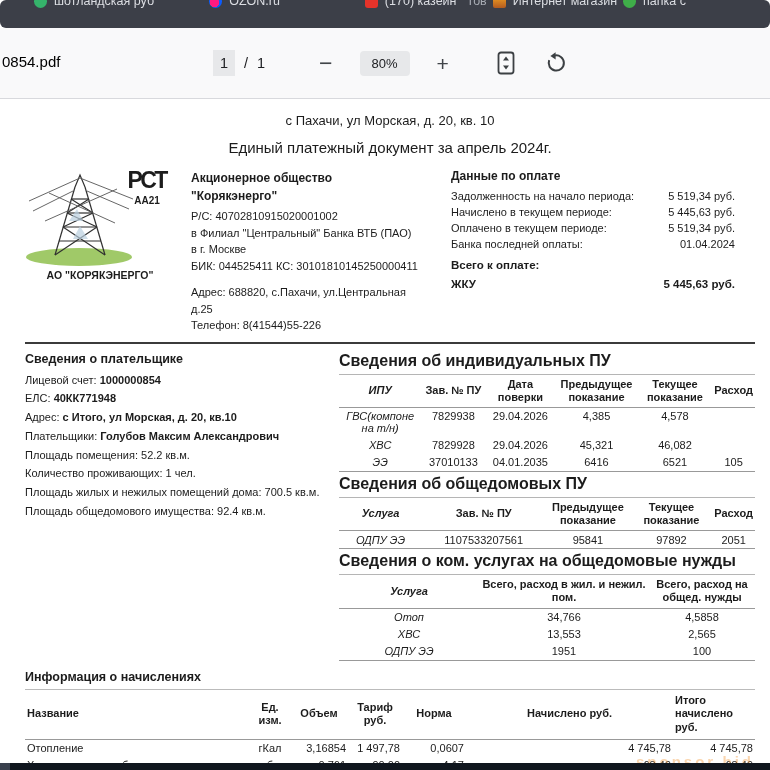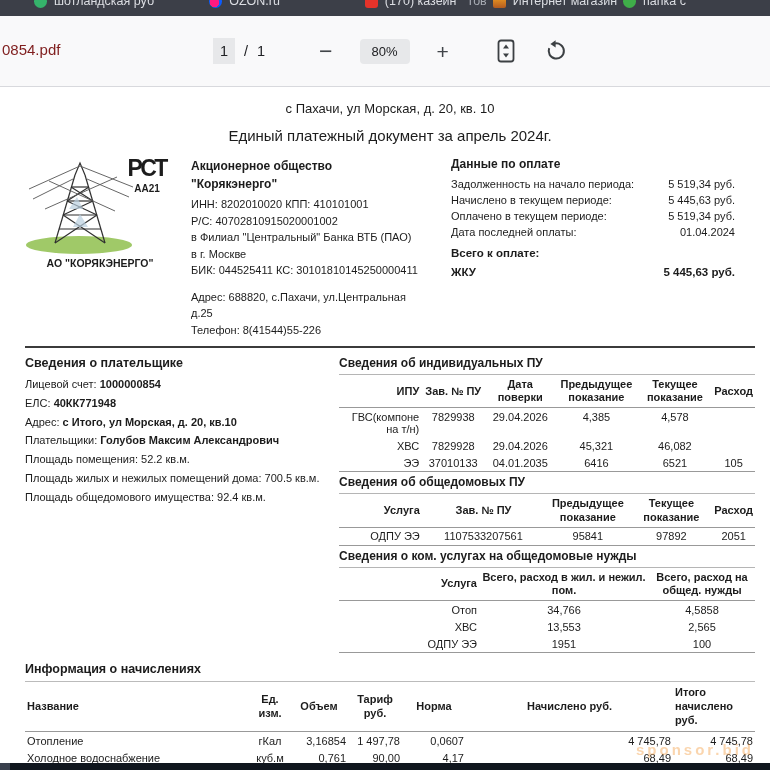--- a/index.html
+++ b/index.html
@@ -2,34 +2,34 @@
 <html><head>
 <meta charset="utf-8">
 <style>
   * { box-sizing: border-box; }
   html,body { margin:0; padding:0; }
   body {
     width:770px; height:770px; position:relative; overflow:hidden;
     background:#fff; font-family:"Liberation Sans", sans-serif; color:#1c1c1c;
   }
   
-  .bookmarks-bar { height:16px; background:#3c3f48; overflow:hidden; }
+  .bookmarks-bar { height:28px; background:#3c3f48; overflow:hidden;border-radius:6px; }
   .bm-inner { display:flex; align-items:center; height:28px; margin-top:-13px;
               padding-left:34px; color:#dcdee3; font-size:12.5px; white-space:nowrap; }
   .bm-item { display:flex; align-items:center; gap:7px; }
   .bm-ic { width:13px; height:13px; flex:none; display:inline-block; }
   .ic-globe1 { background:#35b36b; border-radius:50%; }
   .ic-ozon  { background:radial-gradient(circle at 42% 58%, #ff1a7f 0 42%, #0b5cff 46% 100%); border-radius:50%; }
   .ic-yt    { background:#e5332a; border-radius:3px; }
   .ic-shop  { background:linear-gradient(180deg,#f6a623,#b35b1f); border-radius:2px; }
   .ic-folder{ background:#3fae49; border-radius:50%; }
   .bm-dim { color:#a7abb3; }
   
   .pdf-toolbar { height:71px; background:#f9f9fa; border-bottom:1px solid #d8d9dd; position:relative; }
-  .filename { position:absolute; left:2px; top:25px; font-size:15px; color:#7f1d1d; }
+  .filename { position:absolute; left:2px; top:25px; font-size:15px; color:#000000; }
   .controls { position:absolute; left:213px; top:0; height:100%; display:flex; align-items:center; color:#202124; }
   .page-chip { background:#e7e8ea; min-width:22px; height:26px; display:flex; align-items:center;
                justify-content:center; font-size:14.5px; padding:0 4px; }
   .page-sep { margin-left:9px; font-size:14.5px; }
   .page-total { margin-left:9px; font-size:14.5px; }
   .btn { cursor:default; display:flex; align-items:center; justify-content:center; }
   .minus-btn { margin-left:54px; font-size:23px; color:#414549; line-height:1; }
   .zoom-chip { margin-left:27px; background:#e7e8ea; border-radius:4px; padding:5px 12px; font-size:13px; }
   .plus-btn { margin-left:27px; font-size:21px; color:#414549; line-height:1; }
   .fit-btn { margin-left:46px; }
@@ -54,26 +54,26 @@
   .pay-total-label { font-weight:bold; font-size:11.5px; margin-top:9px; }
   .pay-final { display:flex; justify-content:space-between; width:284px; font-weight:bold;
                font-size:11.5px; margin-top:7px; }
   .main-divider { border-top:2px solid #3b3b3b; margin:8px 0 5px; }
   .mid-block { display:flex; }
   .payer { width:302px; flex:none; font-size:11px; }
   .payer-title { font-weight:bold; font-size:12.5px; margin:3px 0 7px; }
   .payer-row { margin:4.5px 0; line-height:1.3; }
   .payer-row .b { font-weight:bold; }
   .right-tables { flex:1; padding-left:12px; }
-  .sub-title { font-weight:bold; font-size:12px; padding:3px 0 4px; border-bottom:1px solid #b5b5b5; }
+  .sub-title { font-weight:bold; font-size:16px; padding:3px 0 4px; border-bottom:1px solid #b5b5b5; }
   .sub-table { width:100%; border-collapse:collapse; font-size:11px; border-bottom:1px solid #999; }
   .sub-table th { font-weight:bold; padding:3px 2px; border-bottom:1px solid #999;
                   text-align:center; vertical-align:middle; line-height:1.2; }
   .sub-table td { padding:2.5px 2px; text-align:center; vertical-align:top; }
-  .sub-table th:first-child, .sub-table td:first-child { text-align:right; }
+  .sub-table th:first-child, .sub-table td:first-child { text-align:center;font-style:italic; }
   #ipu-table th:nth-child(1){width:92px} #ipu-table th:nth-child(2){width:74px}
   #ipu-table th:nth-child(3){width:80px} #ipu-table th:nth-child(4){width:88px}
   #ipu-table th:nth-child(5){width:88px}
   #odpu-table th:nth-child(1){width:95px} #odpu-table th:nth-child(2){width:135px}
   #odpu-table th:nth-child(3){width:88px} #odpu-table th:nth-child(4){width:88px}
   #odn-table th:nth-child(1){width:140px} #odn-table th:nth-child(2){width:170px}
   
   .charges-title { font-weight:bold; font-size:12.5px; margin-top:9px; padding-bottom:5px;
                    border-bottom:1px solid #bbb; }
   .charges-table { width:100%; table-layout:fixed; border-collapse:collapse; font-size:11px; }
@@ -191,21 +191,20 @@
       </svg>
       <div class="cert">
         <div class="cert-pct">РСТ</div>
         <div class="cert-code">АА21</div>
       </div>
       <div class="logo-caption">АО "КОРЯКЭНЕРГО"</div>
     </div>
 
     <div class="company-info">
       <div class="company-name">Акционерное общество "Корякэнерго"</div>
-      <div>ИНН: 8202010020 КПП: 410101001</div>
       <div>Р/С: 40702810915020001002</div>
       <div>в Филиал "Центральный" Банка ВТБ (ПАО) в г. Москве</div>
       <div>БИК: 044525411 КС: 30101810145250000411</div>
       <div class="company-addr">Адрес: 688820, с.Пахачи, ул.Центральная д.25</div>
       <div>Телефон: 8(41544)55-226</div>
     </div>
 
     <div class="payment-info">
       <div class="pay-title">Данные по оплате</div>
       <div class="pay-row">
@@ -214,21 +213,21 @@
       </div>
       <div class="pay-row">
         <span>Начислено в текущем периоде:</span>
           <span>5 445,63 руб.</span>
       </div>
       <div class="pay-row">
         <span>Оплачено в текущем периоде:</span>
           <span>5 519,34 руб.</span>
       </div>
       <div class="pay-row">
-        <span>Дата последней оплаты:</span>
+        <span>Банка последней оплаты:</span>
           <span>01.04.2024</span>
       </div>
       <div class="pay-total-label">Всего к оплате:</div>
       <div class="pay-final">
         <span>ЖКУ</span>
           <span>5 445,63 руб.</span>
       </div>
     </div>
   </div>
 
@@ -244,20 +243,23 @@
         <span>ЕЛС:</span> <span class="b">40КК771948</span>
       </div>
       <div class="payer-row">
         <span>Адрес:</span> <span class="b">с Итого, ул Морская, д. 20, кв.10</span>
       </div>
       <div class="payer-row">
         <span>Плательщики:</span> <span class="b">Голубов Максим Александрович</span>
       </div>
       <div class="payer-row">
         <span>Площадь помещения:</span> <span>52.2 кв.м.</span>
+      </div>
+      <div class="payer-row">
+        <span>Количество проживающих:</span> <span>1 чел.</span>
       </div>
       <div class="payer-row">
         <span>Площадь жилых и нежилых помещений дома:</span> <span>700.5 кв.м.</span>
       </div>
       <div class="payer-row">
         <span>Площадь общедомового имущества:</span> <span>92.4 кв.м.</span>
       </div>
     </div>
 
     <div class="right-tables">

